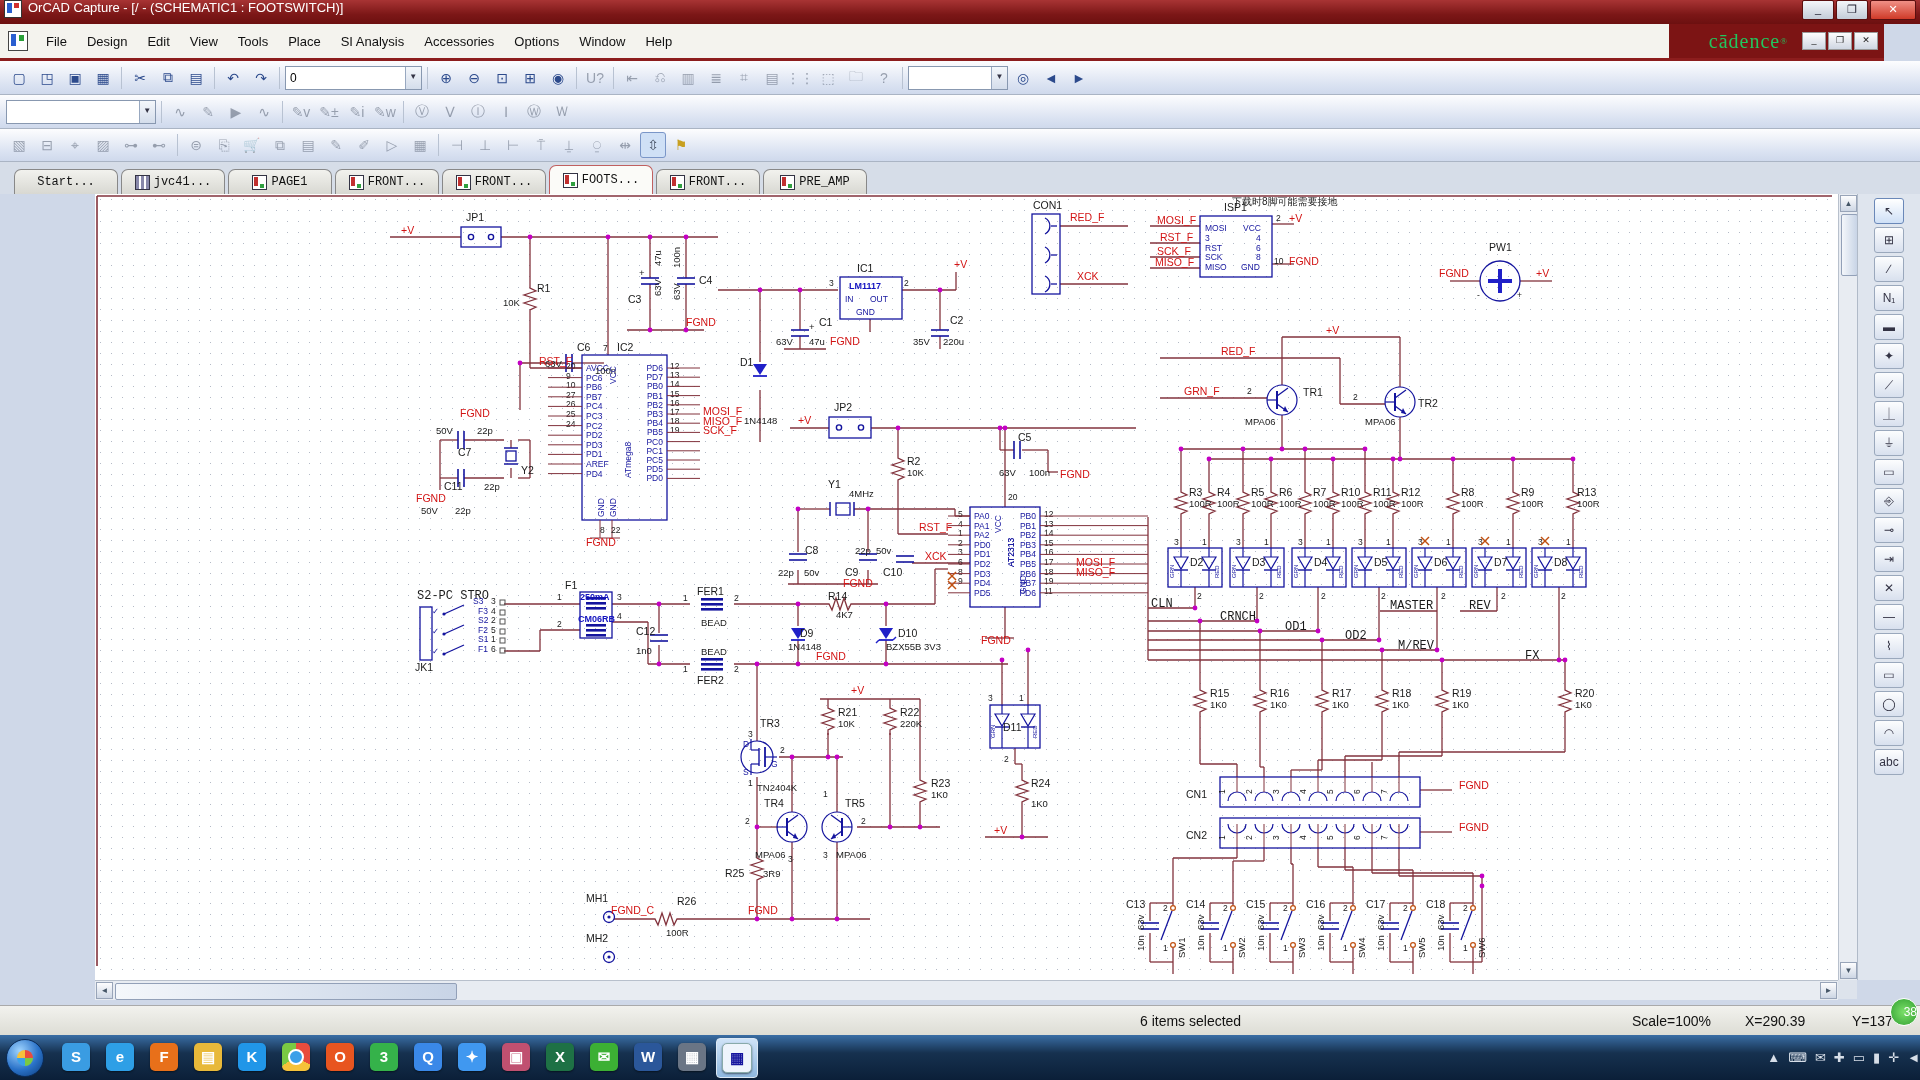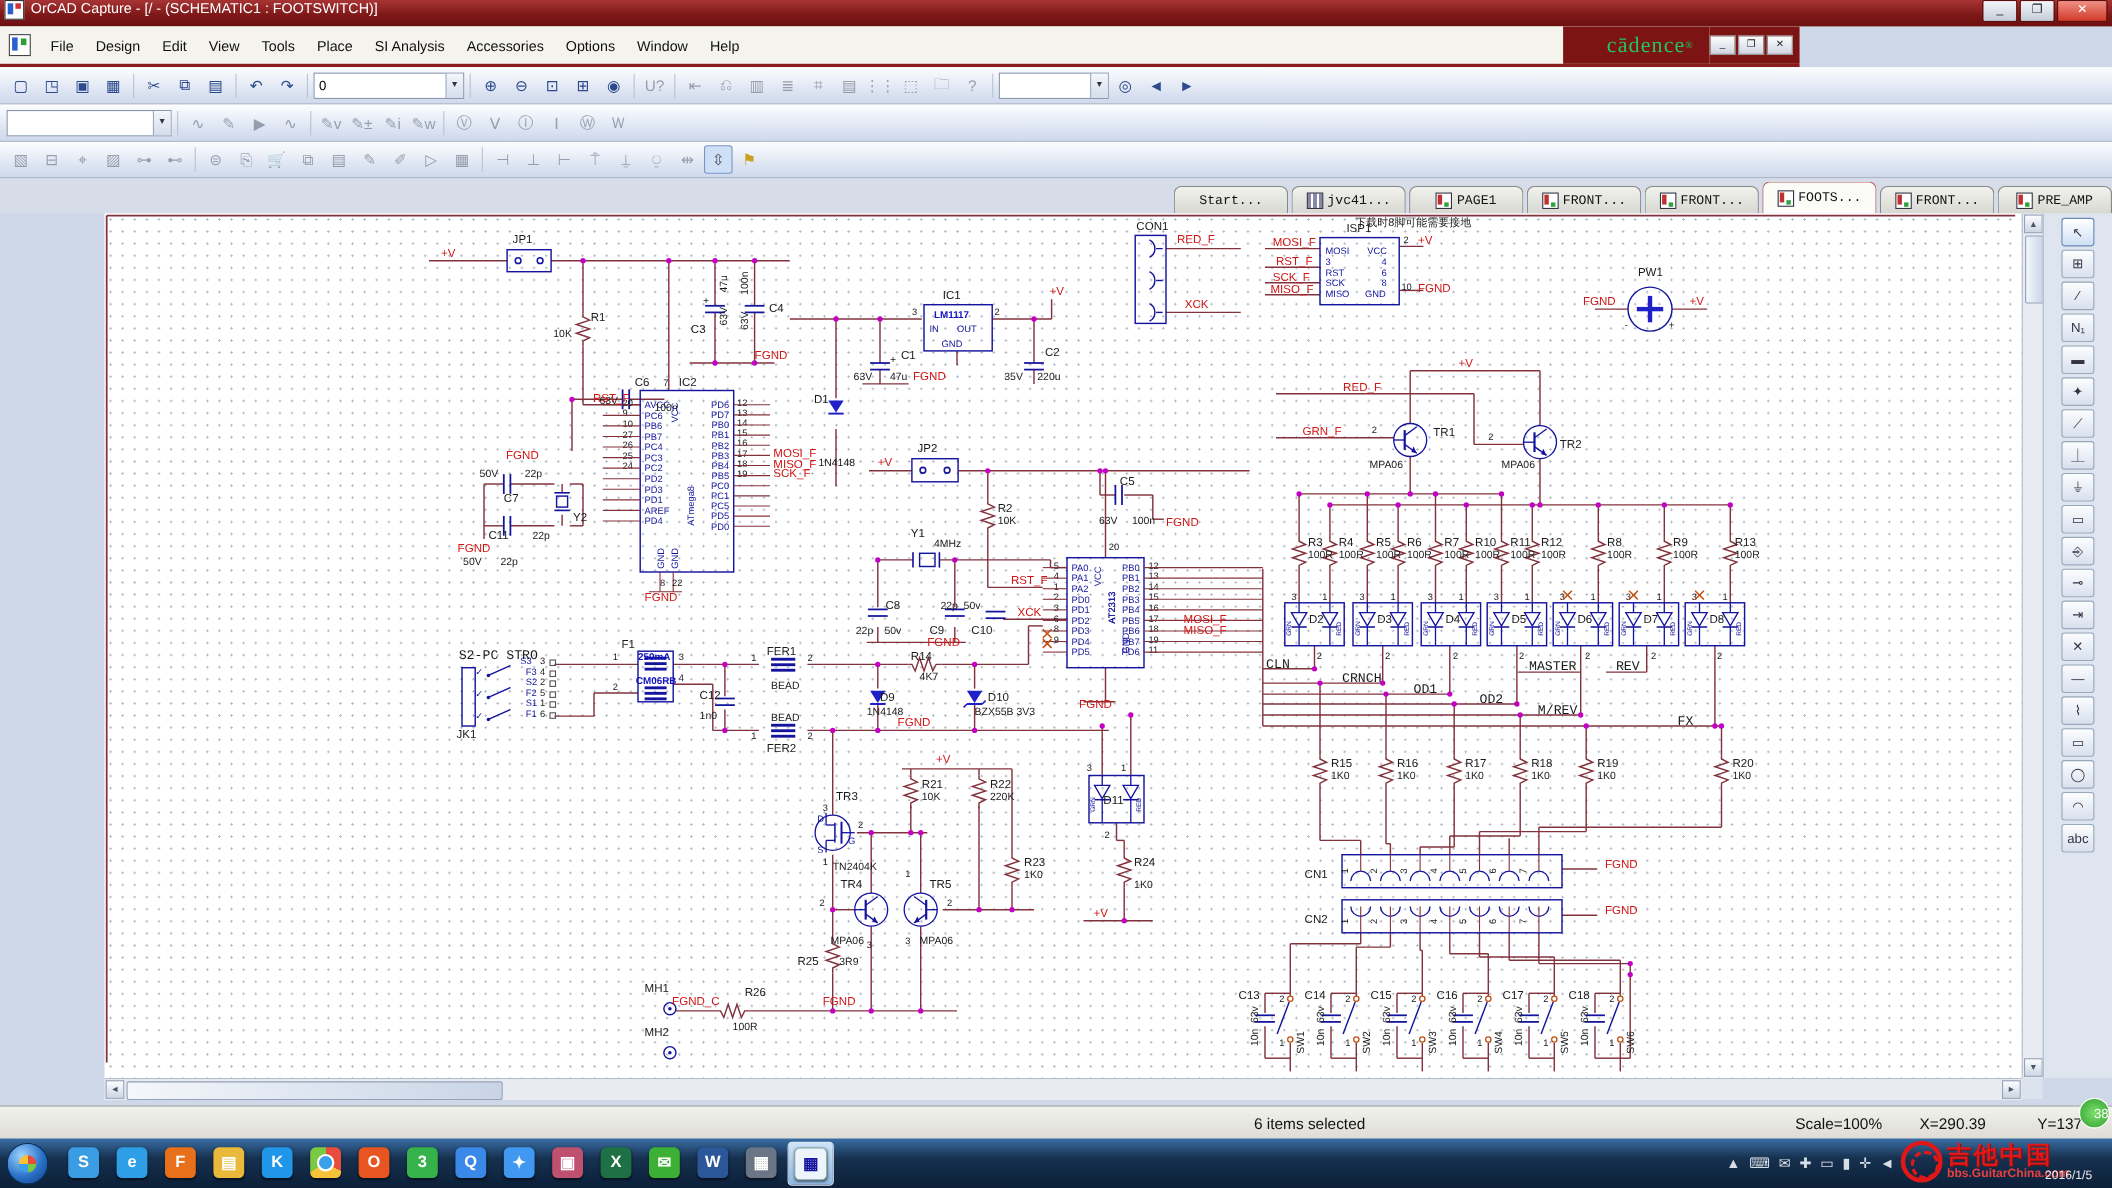--- a/index.html
+++ b/index.html
@@ -13,21 +13,21 @@
     display:flex;align-items:flex-start;font-size:13px;}
   #appicon{width:16px;height:16px;margin:0 6px 0 4px;background:#fff;border:1px solid #333;
     position:relative;}
   #appicon:before{content:"";position:absolute;left:2px;top:2px;width:5px;height:10px;background:#2a5fd0;}
   #appicon:after{content:"";position:absolute;right:2px;top:2px;width:5px;height:5px;background:#d03030;}
   .wbtns{margin-left:auto;display:flex;gap:2px;padding-right:4px;}
   .wbtn{width:30px;height:18px;border:1px solid #5a0f0f;border-radius:2px;
     background:linear-gradient(#f4f6fa,#c3ccd8);color:#223;font-size:11px;line-height:16px;text-align:center;}
   .wbtn.close{background:linear-gradient(#f09086,#cf3a28);color:#fff;width:44px;}
   
-  #menubar{left:0;top:24px;width:1636px;height:34px;background:#f4f3ee;display:flex;align-items:center;
+  #menubar{left:0;top:24px;width:1884px;height:34px;background:#f4f3ee;display:flex;align-items:center;
     font-size:13px;color:#111;border-bottom:3px solid #8c1d1d;}
   #menuicon{width:18px;height:18px;margin:0 8px;background:#fff;border:1px solid #444;position:relative;}
   #menuicon:before{content:"";position:absolute;left:2px;top:2px;width:5px;height:12px;background:#2a5fd0;}
   #menuicon:after{content:"";position:absolute;right:3px;top:3px;width:5px;height:6px;background:#2aa03a;}
   .menuitem{padding:4px 10px;}
   #brand{margin-left:auto;height:34px;display:flex;align-items:center;background:#7c1414;color:#22c55e;
     padding:0 14px 0 40px;font-family:Liberation Serif, serif;font-size:20px;letter-spacing:1px;}
   #brand sup{font-size:9px;}
   .mdibtns{display:flex;gap:2px;background:#7c1414;height:34px;align-items:center;padding-right:6px;}
   .mdibtn{width:22px;height:16px;border:1px solid #999;background:linear-gradient(#fdfdfd,#cfd6e2);
@@ -41,21 +41,21 @@
   .tbtn.colored{color:#2c4a8c;}
   .tbtn.dim{opacity:.5;}
   .tbtn.pressed{border:1px solid #7a96c8;background:#cfe0f6;}
   .tsep{width:1px;height:22px;background:#b8c2d2;margin:0 3px;flex:0 0 auto;}
   .combo{height:22px;background:#fff;border:1px solid #8898b0;display:flex;align-items:center;flex:0 0 auto;}
   .combo input{border:0;outline:0;width:calc(100% - 18px);font-size:12px;padding-left:4px;background:transparent;}
   .combo .drop{width:16px;height:100%;background:linear-gradient(#f4f7fb,#d4ddeb);border-left:1px solid #98a8c0;
     font-size:8px;text-align:center;line-height:20px;color:#334;}
   
   #tabbar{left:0;top:162px;width:1920px;height:32px;background:#d6dde8;display:flex;align-items:flex-end;
-    padding-left:14px;box-sizing:border-box;gap:3px;justify-content:flex-end;}
+    padding-left:14px;box-sizing:border-box;gap:3px;}
   .tab{height:24px;min-width:86px;background:linear-gradient(#f2f2ee,#d8d8d2);border:1px solid #888;
     border-bottom:0;border-radius:7px 7px 0 0;display:flex;align-items:center;justify-content:center;
     font-size:12px;font-family:"Liberation Mono",monospace;color:#111;gap:4px;padding:0 8px;}
   .tab.active{background:#fbfbf8;height:28px;border-color:#c06060;}
   .ticon{width:13px;height:13px;border:1px solid #334;background:#fff;position:relative;flex:0 0 auto;}
   .ticon:before{content:"";position:absolute;left:1px;top:1px;width:4px;height:9px;background:#c03030;}
   .ticon:after{content:"";position:absolute;right:2px;bottom:1px;width:4px;height:4px;background:#30a040;}
   .ticon.grid{background:repeating-linear-gradient(90deg,#88a 0 3px,#fff 3px 5px);}
   .ticon.grid:before,.ticon.grid:after{display:none;}
   
@@ -1449,20 +1449,14 @@
     <span class="trayic">▲</span>
     <span id="trayicons" style="display:flex;gap:8px;">
         <span class="trayic">⌨</span>
         <span class="trayic">✉</span>
         <span class="trayic">✚</span>
         <span class="trayic">▭</span>
         <span class="trayic">▮</span>
         <span class="trayic">✛</span>
         <span class="trayic">◄</span>
       </span>
-    <div id="watermark">
-      <div id="wm-circle"></div>
-      <div id="wm1">吉他中国</div>
-      <div id="wm2">bbs.GuitarChina.com</div>
-      <div id="tbdate">2016/1/5</div>
-    </div>
   </div>
 </div>
 
 </body></html>

